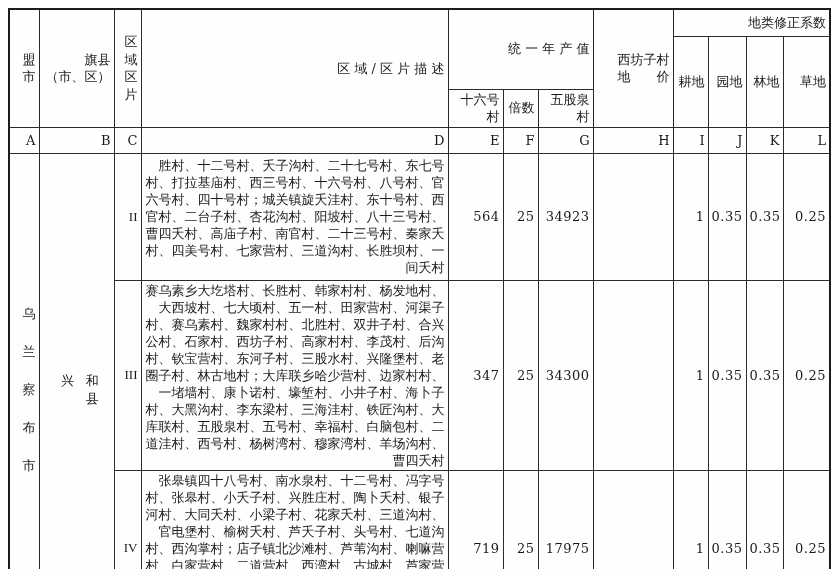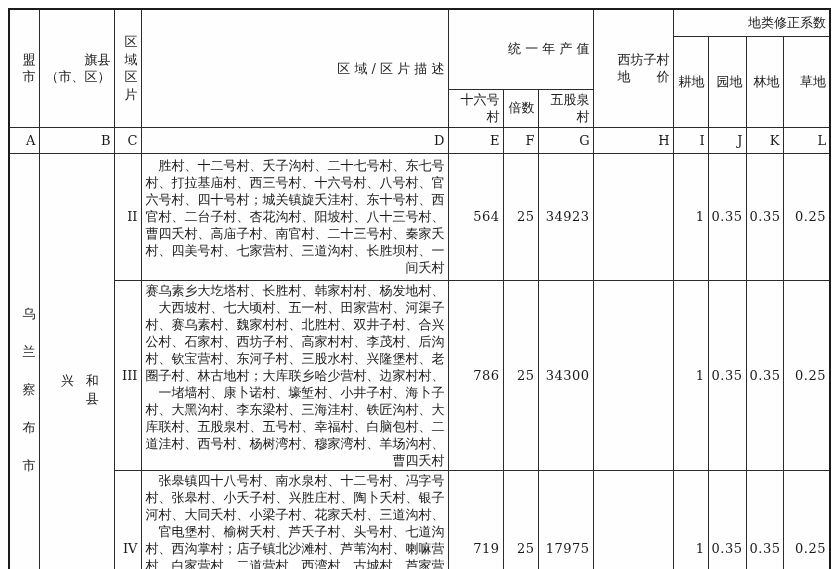--- a/index.html
+++ b/index.html
@@ -30,21 +30,21 @@
   .prelines { white-space: pre-line; }
   .r1 { height: 27px; }
   .r2 { height: 53px; }
   .r3 { height: 34px; }
   .rletters { height: 26px; }
   .rII  { height: 127px; }
   .rIII { height: 152px; }
   .rIV  { height: 134px; }
   .city-cell   { line-height: 38px; font-size: 14px; }
   .county-cell { letter-spacing: 0.9em; text-indent: 0.9em; font-size: 14px; }
-  .zone-cell   { font-size: 15px; }
+  .zone-cell   { font-size: 15px; font-family: Liberation Serif, serif; }
   .desc-cell {
     text-align: justify;
     font-size: 12.5px;
     line-height: 17px;
     padding: 3px 6px;
     vertical-align: middle;
   }
   .hdr { font-size: 13px; line-height: 1.35; }
   .hdr-small { font-size: 12.5px; }
   .num { font-size: 13px; letter-spacing: 0.5px; }
@@ -130,21 +130,21 @@
       <td class="num"></td>
       <td class="num">1</td>
       <td class="num">0.35</td>
       <td class="num">0.35</td>
       <td class="num">0.25</td>
     </tr>
 
     <tr class="rIII">
       <td class="zone-cell">III</td>
       <td class="desc-cell">赛乌素乡大圪塔村、长胜村、韩家村村、杨发地村、大西坡村、七大顷村、五一村、田家营村、河渠子村、赛乌素村、魏家村村、北胜村、双井子村、合兴公村、石家村、西坊子村、高家村村、李茂村、后沟村、钦宝营村、东河子村、三股水村、兴隆堡村、老圈子村、林古地村；大库联乡哈少营村、边家村村、一堵墙村、康卜诺村、壕堑村、小井子村、海卜子村、大黑沟村、李东梁村、三海洼村、铁匠沟村、大库联村、五股泉村、五号村、幸福村、白脑包村、二道洼村、西号村、杨树湾村、穆家湾村、羊场沟村、曹四夭村</td>
-      <td class="num">786</td>
+      <td class="num">347</td>
       <td class="num">25</td>
       <td class="num">34300</td>
       <td class="num"></td>
       <td class="num">1</td>
       <td class="num">0.35</td>
       <td class="num">0.35</td>
       <td class="num">0.25</td>
     </tr>
 
     <tr class="rIV">

